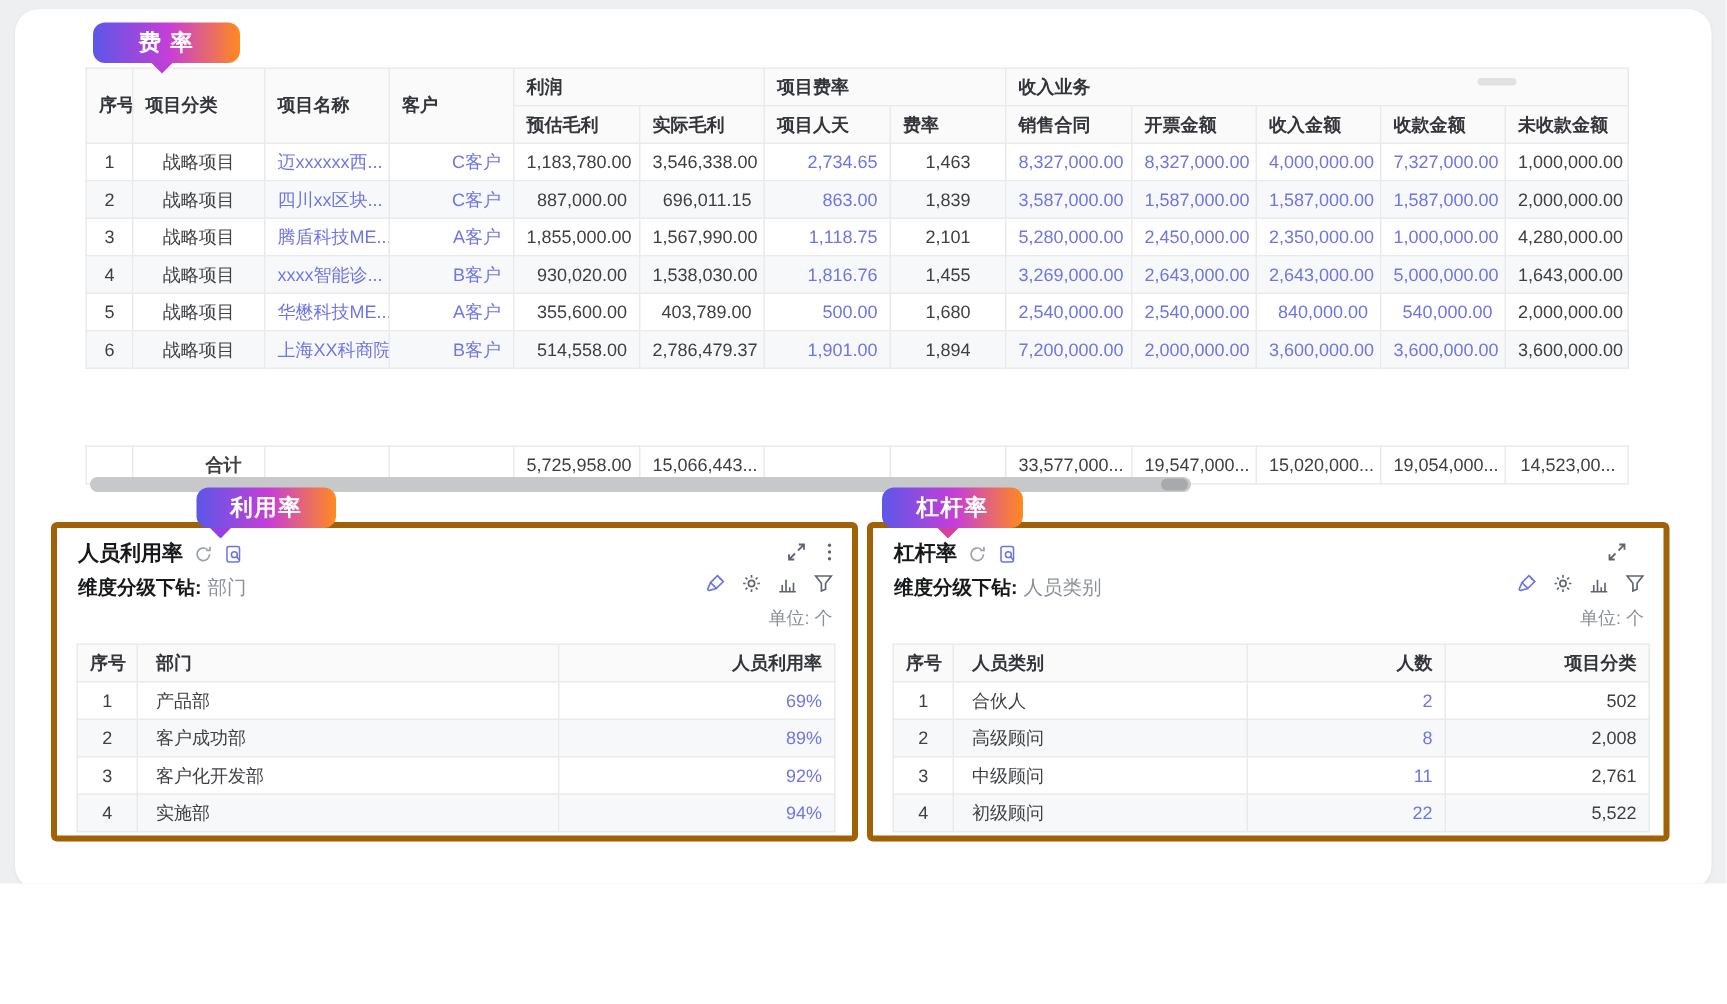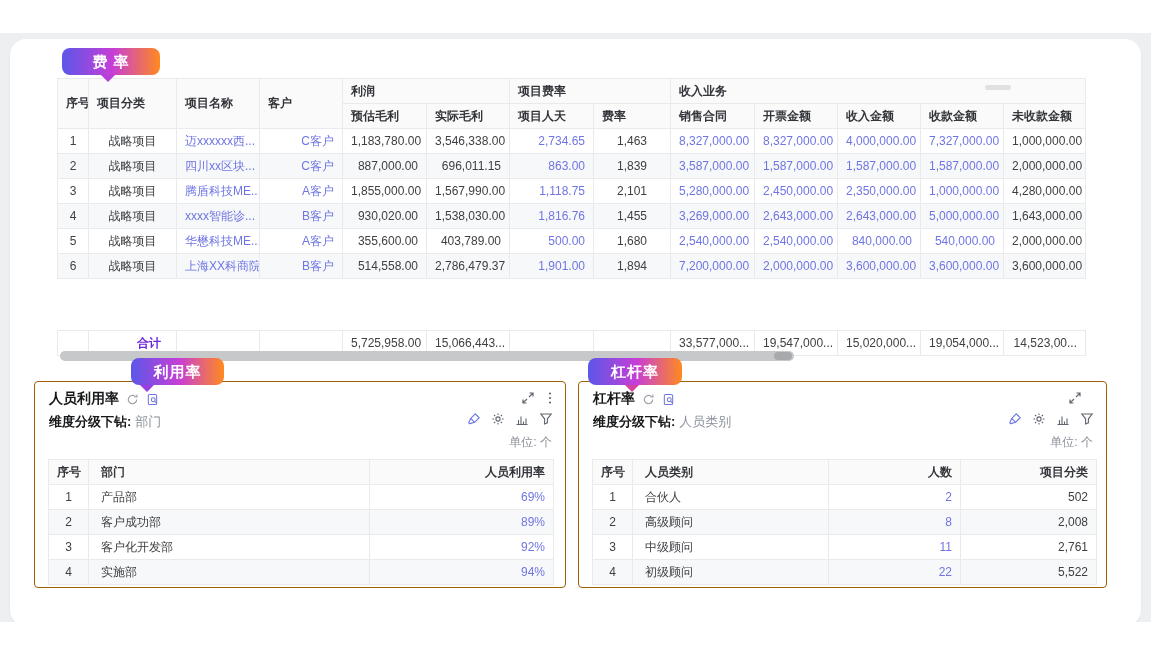--- a/index.html
+++ b/index.html
@@ -1,17 +1,17 @@
 <!DOCTYPE html>
 <html><head>
 <meta charset="utf-8">
 <style>
   html,body{margin:0;padding:0;}
   #stage{position:relative;width:1151px;height:589px;background:#edeff1;overflow:hidden;
-         font-family:"Liberation Sans","DejaVu Sans",sans-serif;margin-top:33px;}
+         font-family:"Liberation Sans","DejaVu Sans",sans-serif;}
   .card{position:absolute;left:10px;top:6px;width:1131px;height:587px;background:#fff;
         border-radius:16px;box-shadow:0 1px 3px rgba(0,0,0,.05);}
 
   
   .callout{position:absolute;height:27px;line-height:27px;text-align:center;border-radius:8px;
            color:#fff;font-weight:700;font-size:15px;letter-spacing:1px;z-index:9;
            background:linear-gradient(90deg,#5b57e8 0%,#c73ed6 52%,#ff8a1f 100%);}
   .callout::after{content:"";position:absolute;bottom:-7px;border:7px solid transparent;border-bottom:0;}
   #pill-fee{left:62px;top:15px;width:98px;}
   #pill-fee::after{left:39px;border-top-color:#b93fd9;}
@@ -21,33 +21,33 @@
   #pill-lever::after{left:37px;border-top-color:#d4419f;}
 
   
   table.tbl{border-collapse:collapse;table-layout:fixed;font-size:12px;color:#3f4043;background:#fff;}
   .tbl th,.tbl td{border:1px solid #e9eaec;height:24px;padding:0 8px;overflow:hidden;
                   white-space:nowrap;font-weight:400;}
   .tbl th{background:#fafafa;font-weight:700;color:#33353a;text-align:left;}
   .tbl tbody tr.alt td{background:#f7f8f9;}
   .tbl td.c{text-align:center;} .tbl td.r{text-align:right;} .tbl td.l{text-align:left;padding-left:12px;}
   .tbl th.l{text-align:left;padding-left:12px;} .tbl th.r{text-align:right;}
-  .tbl td.blue,.tbl td.link{color:#6f75e4;text-align:right;} .tbl td.b{font-weight:700;color:#6d28d9;padding-left:48px;}
+  .tbl td.blue,.tbl td.link{color:#6f75e4;text-align:right;} .tbl td.b{font-weight:700;color:#404040;padding-left:48px;}
   #main-table{position:absolute;left:57px;top:45px;width:1028px;}
   #total-table{position:absolute;left:57px;top:297px;width:1028px;}
 
   .scroll-nub{position:absolute;left:985px;top:52px;width:26px;height:5px;border-radius:3px;
               background:#e0e1e3;z-index:2;}
   .hscrollbar{position:absolute;left:60px;top:318px;width:734px;height:10px;border-radius:5px;
               background:#c7c8ca;z-index:8;}
   .hscrollbar::after{content:"";position:absolute;right:2px;top:1px;width:18px;height:8px;
               border-radius:4px;background:#a8a9ac;}
 
   
-  .panel{position:absolute;top:348px;height:205px;background:#fff;border:1px solid #a16207;
+  .panel{position:absolute;top:348px;height:205px;background:#fff;border:4px solid #a16207;
          border-radius:4px;overflow:hidden;z-index:3;}
   #panel-left{left:34px;width:530px;}
   #panel-right{left:578px;width:527px;}
   .panel-title-row{position:absolute;left:14px;top:8px;display:flex;align-items:center;gap:7px;}
   .panel-title{font-size:14px;font-weight:700;color:#17181a;}
   .panel-top-icons{position:absolute;top:9px;display:flex;gap:8px;align-items:center;}
   #panel-left .panel-top-icons{right:8px;}
   #panel-right .panel-top-icons{right:24px;}
   .drill{position:absolute;left:14px;top:31px;font-size:13px;color:#17181a;font-weight:700;}
   .drill .val{font-weight:400;color:#8a8f99;margin-left:4px;}

